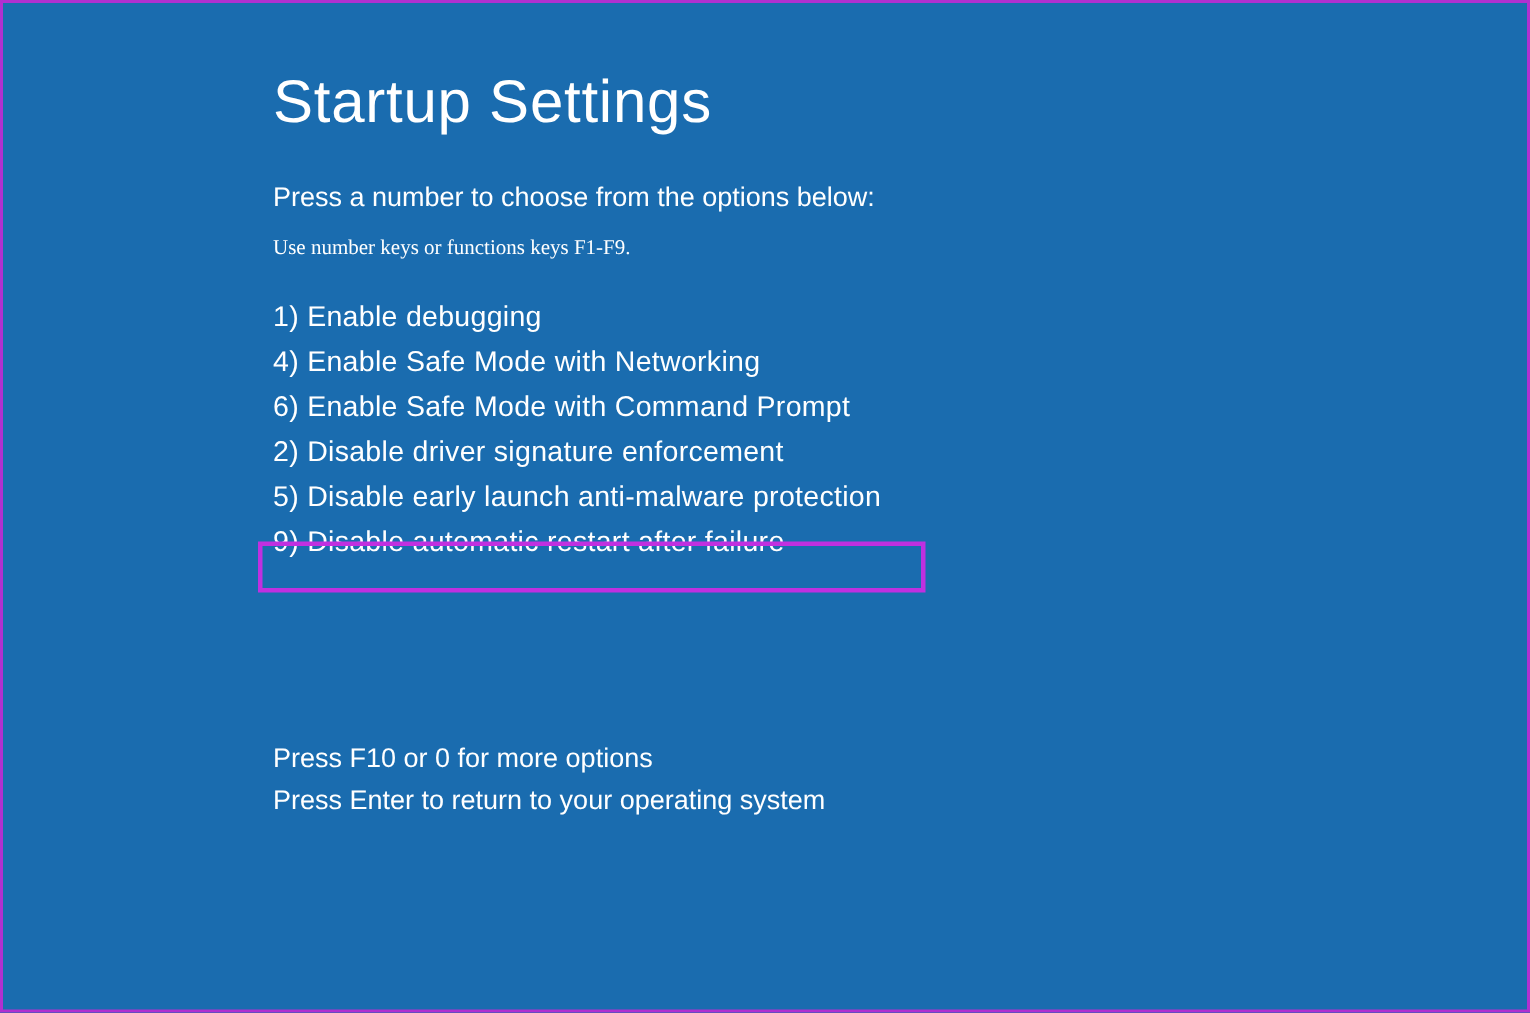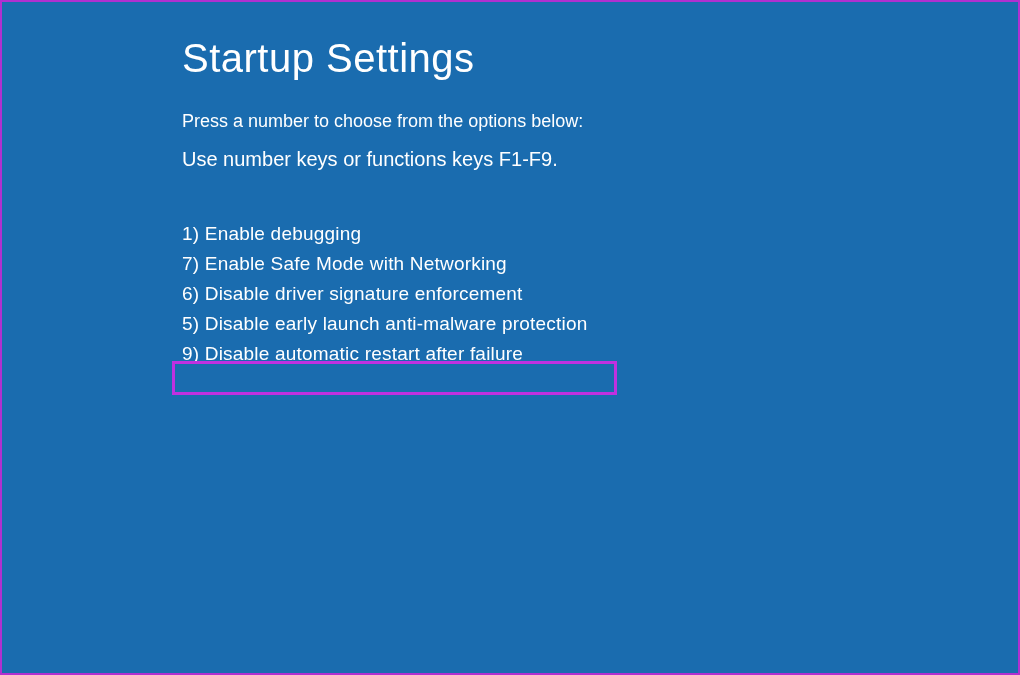--- a/index.html
+++ b/index.html
@@ -12,38 +12,39 @@
       height: 675px;
       background: #1a6caf;
       font-family: 'Segoe UI', 'Segoe UI Light', Arial, sans-serif;
       color: #ffffff;
       border: 2px solid #b030d0;
       position: relative;
       overflow: hidden;
     }
     .container {
       padding-left: 180px;
-      padding-top: 34px;
+      padding-top: 44px;
     }
     .title {
       font-size: 40px;
       font-weight: 300;
       letter-spacing: 0.5px;
       margin-bottom: 30px;
     }
     .subtitle {
       font-size: 18px;
       font-weight: 400;
       margin-bottom: 16px;
       margin-top: 16px;
     }
     .hint {
-      font-size: 20px;
+      font-size: 14px;
       font-weight: 400;
-      margin-bottom: 48px;
+      margin-bottom: 23px;
+      font-family: Liberation Serif, serif;
     }
     .options {
       margin-bottom: 114px;
     }
     .option-row {
       font-size: 19px;
       font-weight: 400;
       line-height: 30px;
       padding: 0;
       position: relative;
@@ -70,21 +71,26 @@
 </head>
 <body>
 
 <div class="container">
   <h1 class="title">Startup Settings</h1>
   <div class="subtitle">Press a number to choose from the options below:</div>
   <div class="hint">Use number keys or functions keys F1-F9.</div>
 
   <div class="options">
     <div class="option-row">1) Enable debugging</div>
-    <div class="option-row">7) Enable Safe Mode with Networking</div>
-    <div class="option-row">6) Disable driver signature enforcement</div>
+    <div class="option-row">4) Enable Safe Mode with Networking</div>
+    <div class="option-row">6) Enable Safe Mode with Command Prompt</div>
+    <div class="option-row">2) Disable driver signature enforcement</div>
     <div class="option-row">5) Disable early launch anti-malware protection</div>
     <div class="option-row">9) Disable automatic restart after failure</div>
   </div>
 
+  <div class="footer">
+    <div class="footer-line">Press F10 or 0 for more options</div>
+    <div class="footer-line">Press Enter to return to your operating system</div>
+  </div>
 </div>
 
 <div class="highlight-box"></div>
 
 </body></html>

